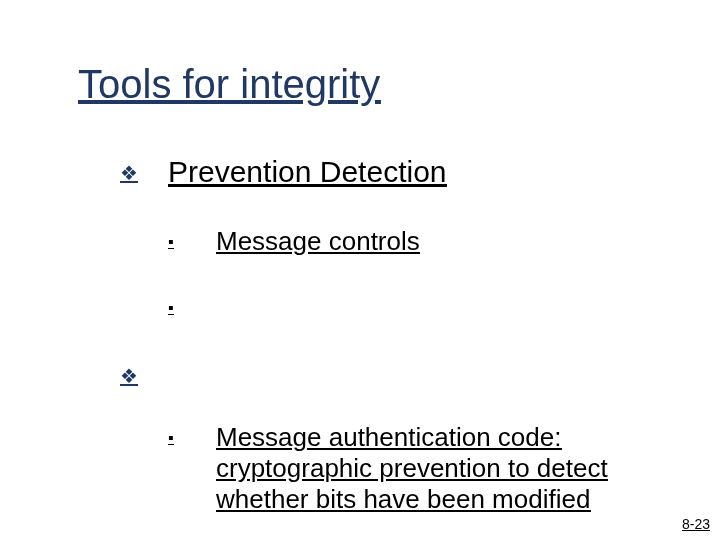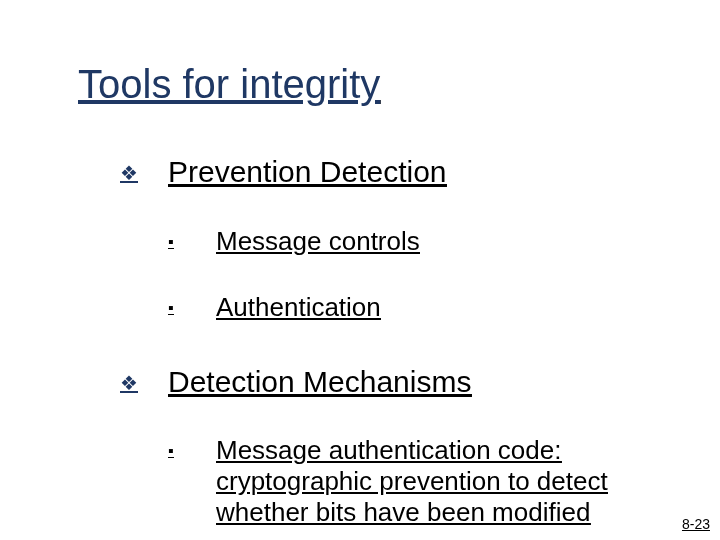--- a/index.html
+++ b/index.html
@@ -87,26 +87,24 @@
     <div class="lvl1">
       <span class="bullet">❖</span>
       <span class="text">Prevention Detection</span>
     </div>
     <div class="lvl2">
       <span class="bullet">▪</span>
       <span class="text">Message controls</span>
     </div>
     <div class="lvl2">
       <span class="bullet">▪</span>
-      <span class="text">Authentication</span>
     </div>
 
     <div class="lvl1 group-gap">
       <span class="bullet">❖</span>
-      <span class="text">Detection Mechanisms</span>
     </div>
     <div class="lvl2">
       <span class="bullet">▪</span>
       <span class="text">Message authentication code: cryptographic prevention to detect whether bits have been modified</span>
     </div>
     <div class="lvl2">
       <span class="bullet">▪</span>
     </div>
     <div class="lvl2">
       <span class="bullet">▪</span>

